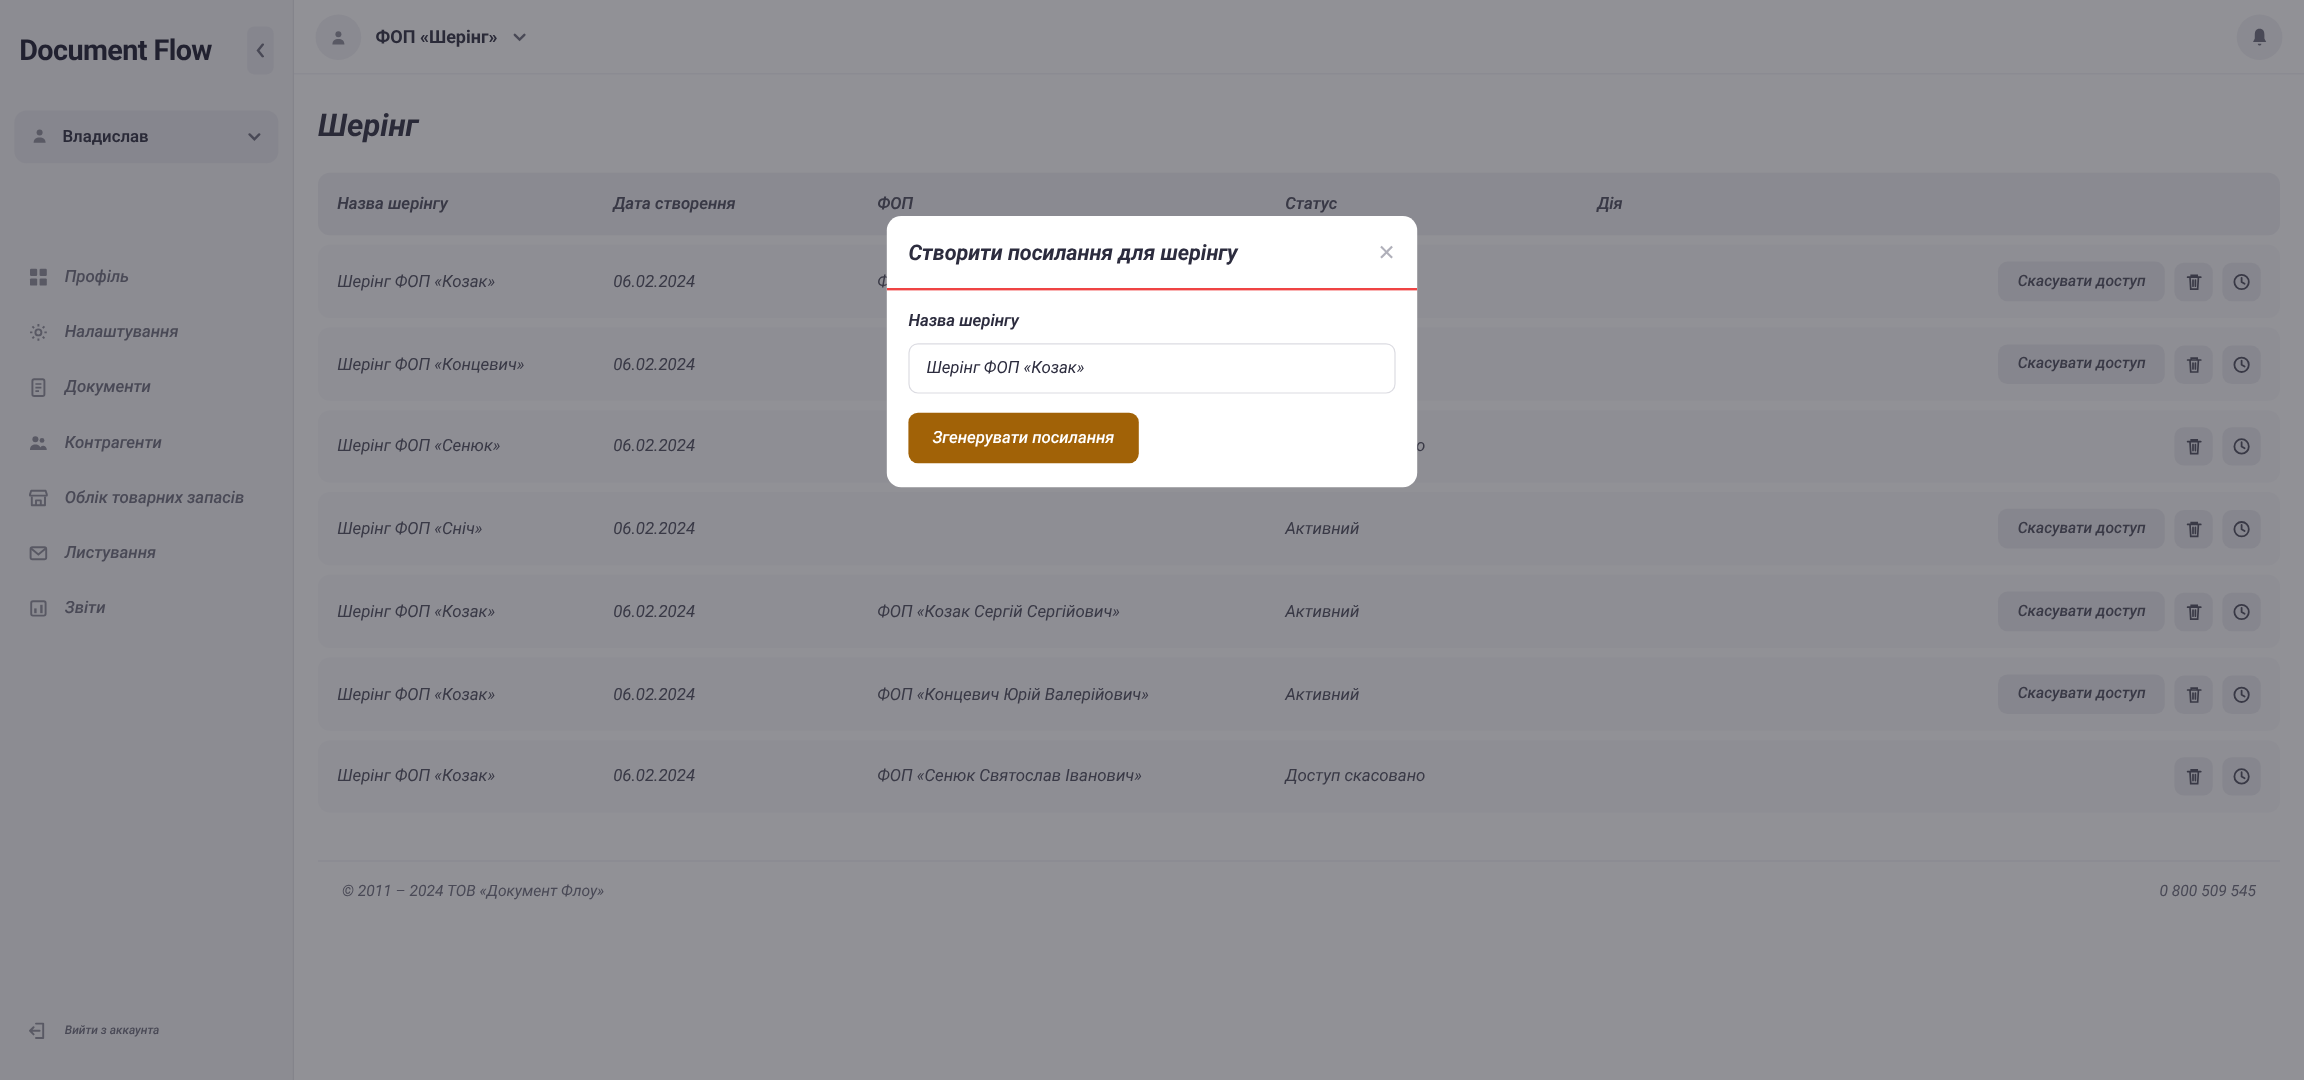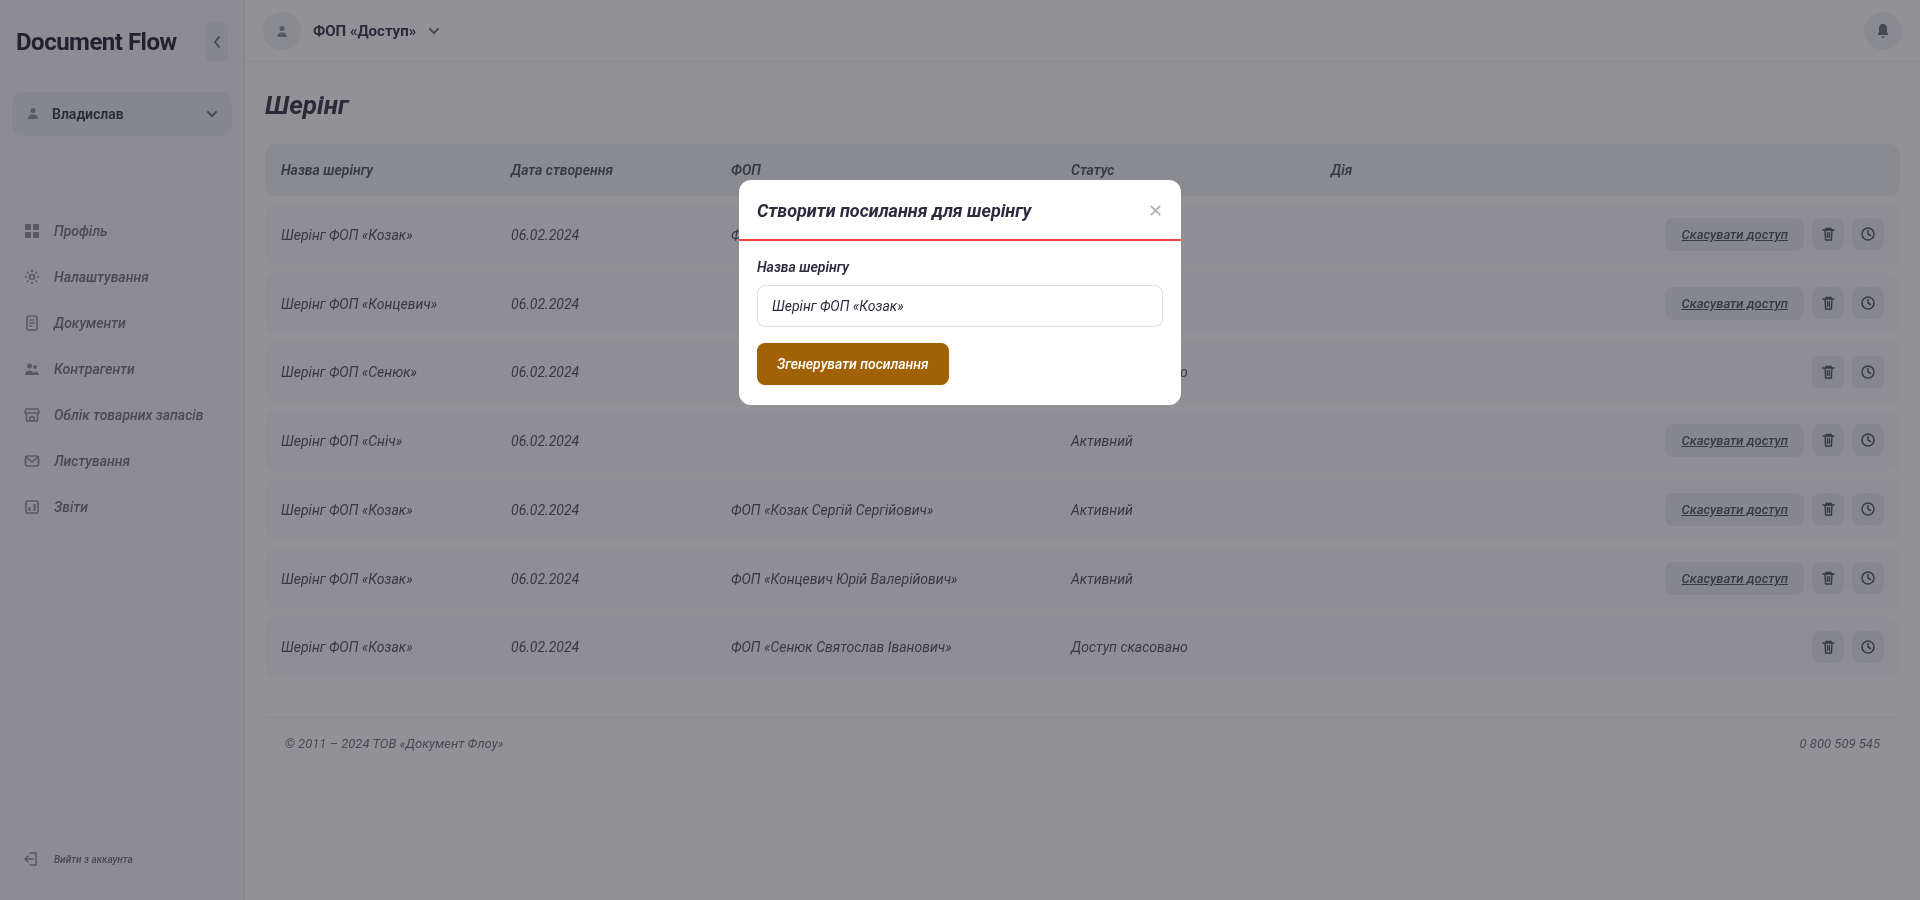--- a/index.html
+++ b/index.html
@@ -185,24 +185,23 @@
       background: #f4f4f6;
       border-radius: 10px;
       padding: 14px 16px;
       font-size: 14px;
       color: #4a4a5a;
       margin-bottom: 8px;
       font-style: italic;
     }
     .cell-action {
       display: flex;
-      align-items: flex-start;
+      align-items: center;
       justify-content: flex-end;
       gap: 8px;
-      text-decoration: underline;
     }
     .btn-secondary {
       background: #e5e5ea;
       border: none;
       border-radius: 8px;
       padding: 9px 16px;
       font-size: 13px;
       font-weight: 500;
       color: #4a4a5a;
       cursor: pointer;
@@ -406,21 +405,21 @@
   </aside>
 
   <main class="main">
     <div class="topbar">
       <div class="avatar-sm">
         <svg width="14" height="14" viewBox="0 0 14 14">
             <circle cx="7" cy="4.5" r="2.5" fill="#8a8a96"></circle>
             <path d="M2 13 C2 10 4 8.5 7 8.5 C10 8.5 12 10 12 13 Z" fill="#8a8a96"></path>
           </svg>
       </div>
-      <div class="org-name">ФОП «Доступ»</div>
+      <div class="org-name">ФОП «Шерінг»</div>
       <span class="org-chevron">
         <svg width="12" height="8" viewBox="0 0 12 8">
             <path d="M2 2 L6 6 L10 2" stroke="#6b6b7a" stroke-width="2" fill="none" stroke-linecap="round"></path>
           </svg>
       </span>
       <div class="bell">
         <span>
           <svg width="14" height="16" viewBox="0 0 14 16">
               <path d="M7 1 C4 1 3 3 3 6 L3 9 L1.5 12 H12.5 L11 9 L11 6 C11 3 10 1 7 1 Z M5.5 13.5 C5.5 14.5 6.2 15 7 15 C7.8 15 8.5 14.5 8.5 13.5" fill="#6b6b7a"></path>
             </svg>

